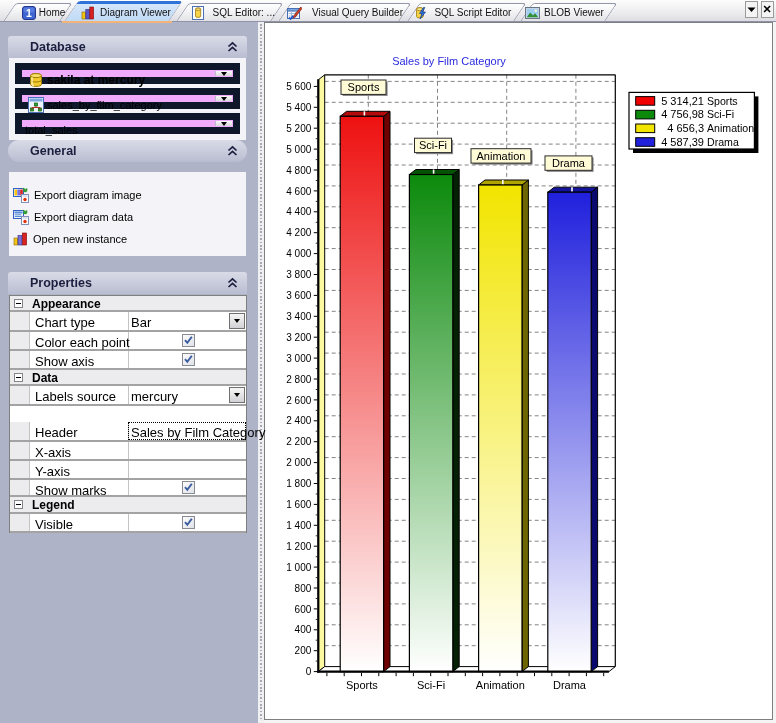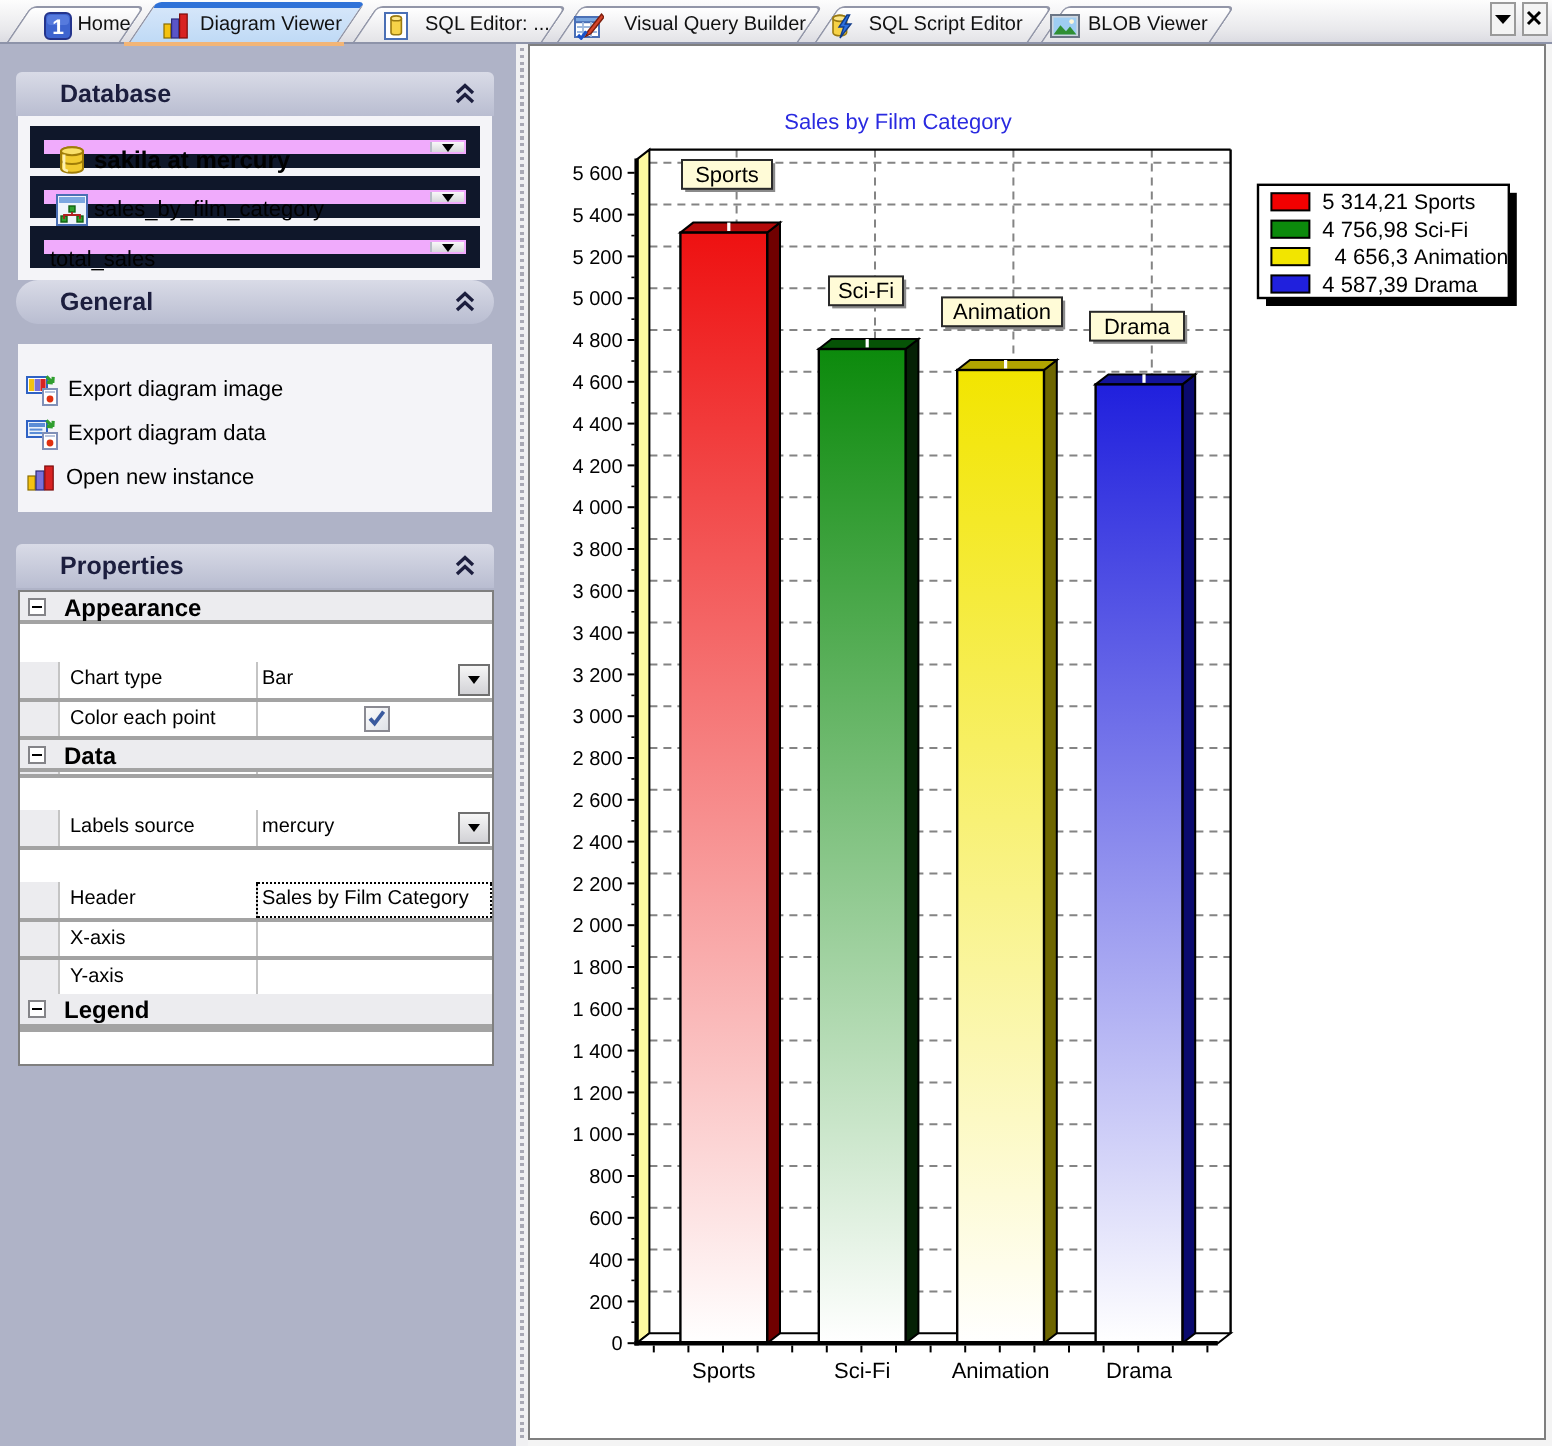--- a/index.html
+++ b/index.html
@@ -31,21 +31,21 @@
         border-left:1px solid #b8bcc8;display:flex;align-items:center;justify-content:center;}
   .arr{width:0;height:0;border-left:3.5px solid transparent;border-right:3.5px solid transparent;border-top:4.5px solid #000;}
   .cico{position:absolute;left:6px;top:2px;width:16px;height:16px;}
   .gitem{position:absolute;left:4px;font-size:11px;color:#000;display:flex;align-items:center;gap:4px;height:16px;}
   #grid{left:9px;top:295px;width:238px;height:238px;background:#fff;border:1px solid #7f7f7f;box-sizing:border-box;}
   .grow{position:absolute;left:0;width:236px;box-sizing:border-box;border-bottom:2px solid #a3a3a3;}
   .ggroup{background:#ececef;font-weight:bold;font-size:12px;color:#000;}
   .ggroup .gtxt{position:absolute;left:22px;top:1px;}
   .minus{position:absolute;left:4px;top:3px;width:9px;height:9px;border:1px solid #848488;background:#fff;box-sizing:border-box;}
   .minus:after{content:"";position:absolute;left:1px;top:2.6px;width:5px;height:1px;background:#000;}
-  .gprop{font-size:10px;color:#000;margin-top:19px;}
+  .gprop{font-size:13px;color:#000;}
   .gind{position:absolute;left:0;top:0;bottom:0;width:19px;background:#ececef;border-right:1px solid #c4c4c4;}
   .glab{position:absolute;left:19px;top:0;bottom:0;width:99px;border-right:1px solid #c4c4c4;}
   .glab span{position:absolute;left:6px;top:3px;white-space:nowrap;}
   .gval{position:absolute;left:118px;top:0;bottom:0;right:0;}
   .gval .vtxt{position:absolute;left:3px;top:3px;white-space:nowrap;text-align:center;}
   .vbtn{position:absolute;right:1px;top:1px;width:16px;bottom:1px;background:linear-gradient(#f6f6f6,#d2d2d6);
         border:1px solid #707070;display:flex;align-items:center;justify-content:center;box-sizing:border-box;}
   .chk{position:absolute;left:54px;top:50%;margin-top:-6.5px;width:13px;height:13px;border:1px solid #8a8a92;
        background:linear-gradient(135deg,#fcfcfc,#dfe2e8);box-sizing:border-box;}
   .focus{position:absolute;inset:0;border:1px dotted #000;}
@@ -500,12 +500,25 @@
           <svg width="11" height="11" viewBox="0 0 11 11" style="position:absolute;left:0;top:0">
             <path d="M2 5.2 L4.3 7.8 L8.8 1.8" stroke="#3a5a9e" stroke-width="1.9" fill="none"></path>
           </svg>
         </span>
       </div>
     </div>
 <div class="grow ggroup" style="top:201px;height:17px;">
       <span class="minus"></span>
       <span class="gtxt">Legend</span>
     </div>
+<div class="grow gprop" style="top:218px;height:19px;">
+      <div class="gind"></div>
+      <div class="glab">
+        <span>Visible</span>
+      </div>
+      <div class="gval">
+        <span class="chk">
+          <svg width="11" height="11" viewBox="0 0 11 11" style="position:absolute;left:0;top:0">
+            <path d="M2 5.2 L4.3 7.8 L8.8 1.8" stroke="#3a5a9e" stroke-width="1.9" fill="none"></path>
+          </svg>
+        </span>
+      </div>
+    </div>
 </div>
 </body></html>

